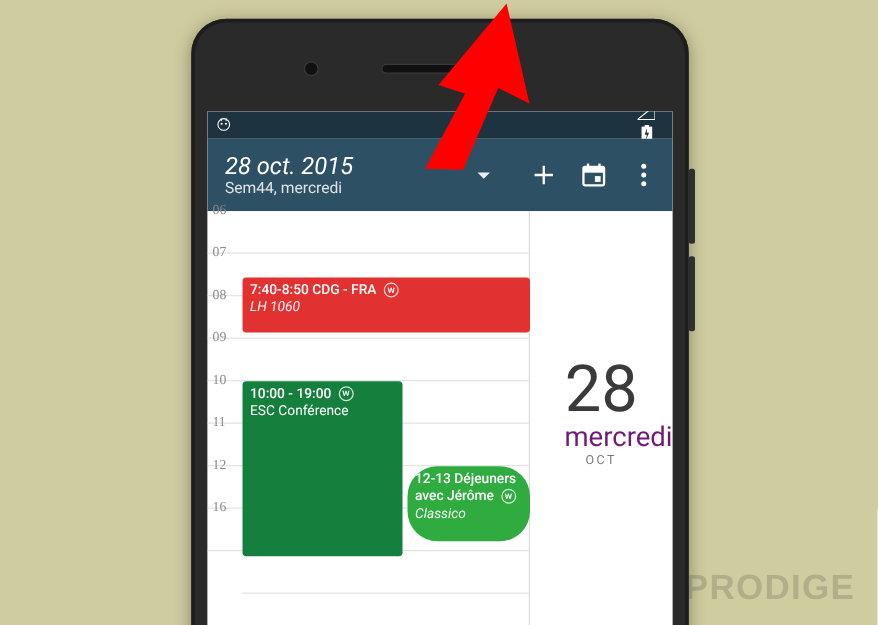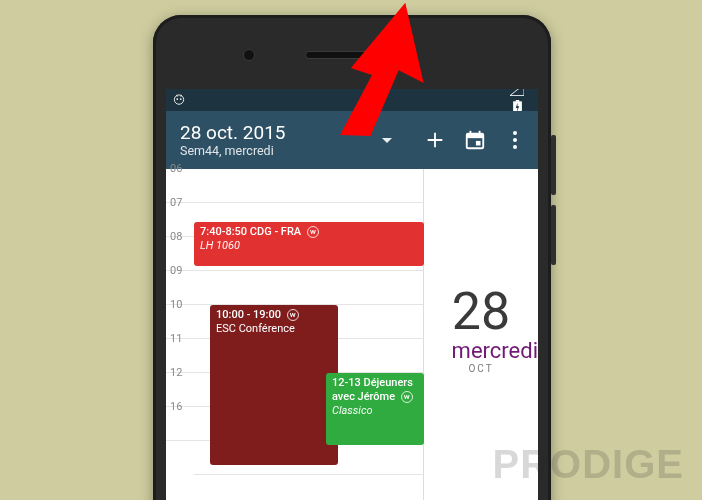--- a/index.html
+++ b/index.html
@@ -68,21 +68,21 @@
   .app-header {
     background: #2e5064;
     color: #fff;
     height: 58px;
     display: flex;
     align-items: center;
     padding: 0 10px 0 14px;
     position: relative;
   }
   .date-block { flex: 1; line-height: 1.15; }
-  .date-line { font-size: 19px; font-weight: 400; }
+  .date-line { font-size: 19px; font-weight: 400; font-style: italic; }
   .sub-line { font-size: 12.5px; opacity: .85; }
   .hdr-actions { display:flex; align-items:center; gap:14px; }
   .dropdown-caret {
     width:0;height:0;
     border-left:5px solid transparent;
     border-right:5px solid transparent;
     border-top:5px solid #fff;
     opacity:.9;
     margin-right:30px;
     align-self: center;
@@ -100,20 +100,21 @@
     position:absolute; left:28px; top:0; width:230px; height:100%;
     border-right:1px solid #dcdcdc;
   }
   .hours {
     position:absolute; left:0; top:0; width:28px; height:100%;
     font-size:11px; color:#8a8a8a;
   }
   .hour-row {
     height:34px; border-bottom:1px solid #e4e4e4;
     position:relative;
+    font-family:Liberation Serif, serif;
   }
   .hour-label {
     position:absolute; left:4px; top:-7px; background:transparent;
   }
   .grid {
     position:absolute; left:0; top:0; right:0; height:100%;
   }
   .grid .line { height:34px; border-bottom:1px solid #e4e4e4; }
   .event {
     position:absolute;
@@ -146,21 +147,21 @@
     z-index:50;
   }
   
   .watermark {
     position:absolute; right:18px; bottom:18px;
     color:rgba(40,40,40,.18);
     text-align:right;
     font-family: Arial Black, Arial, sans-serif;
     line-height:.9;
   }
-  .watermark .l1 { font-size:40px; font-weight:900; letter-spacing:1px;}
+  .watermark .l1 { font-size:28px; font-weight:900; letter-spacing:1px;}
   .watermark .l2 { font-size:19px; font-weight:800; letter-spacing:2px;}
   .watermark .l2 .com{ color:rgba(40,40,40,.3); }
 </style>
 </head>
 <body>
 
 <div class="phone">
   <div class="speaker"></div>
   <div class="front-cam"></div>
   <div class="side-btn s1"></div>
@@ -268,25 +269,25 @@
             <div class="line"></div>
             <div class="line"></div>
             <div class="line"></div>
             <div class="line"></div>
           </div>
         <div id="events">
             <div class="event" style="background: rgb(226, 49, 49); top: 53px; height: 44px; left: 0px; width: 230px;">
               <div class="time"><span>7:40-8:50</span> <span>CDG - FRA</span> <span class="badge">w</span></div>
               <div class="loc">LH 1060</div>
             </div>
-            <div class="event" style="background: #7f1d1d; top: 136px; height: 160px; left: 16px; width: 128px;">
+            <div class="event" style="background: #15803d; top: 136px; height: 140px; left: 0px; width: 128px;">
               <div class="time"><span>10:00 - 19:00</span> <span class="badge">w</span></div>
               <div class="title">ESC Conférence</div>
             </div>
-            <div class="event" style="background: rgb(47, 171, 63); top: 204px; height: 72px; left: 132px; width: 98px;">
+            <div class="event" style="background: rgb(47, 171, 63); top: 204px; height: 60px; left: 132px; width: 98px; border-radius: 24px;">
               <div class="time"><span>12-13</span> <span>Déjeuners avec Jérôme</span> <span class="badge">w</span></div>
               <div class="loc">Classico</div>
             </div>
           </div>
       </div>
       <div class="agenda">
         <div class="daynum">28</div>
         <div class="dow">mercredi</div>
         <div class="mon">OCT</div>
 

